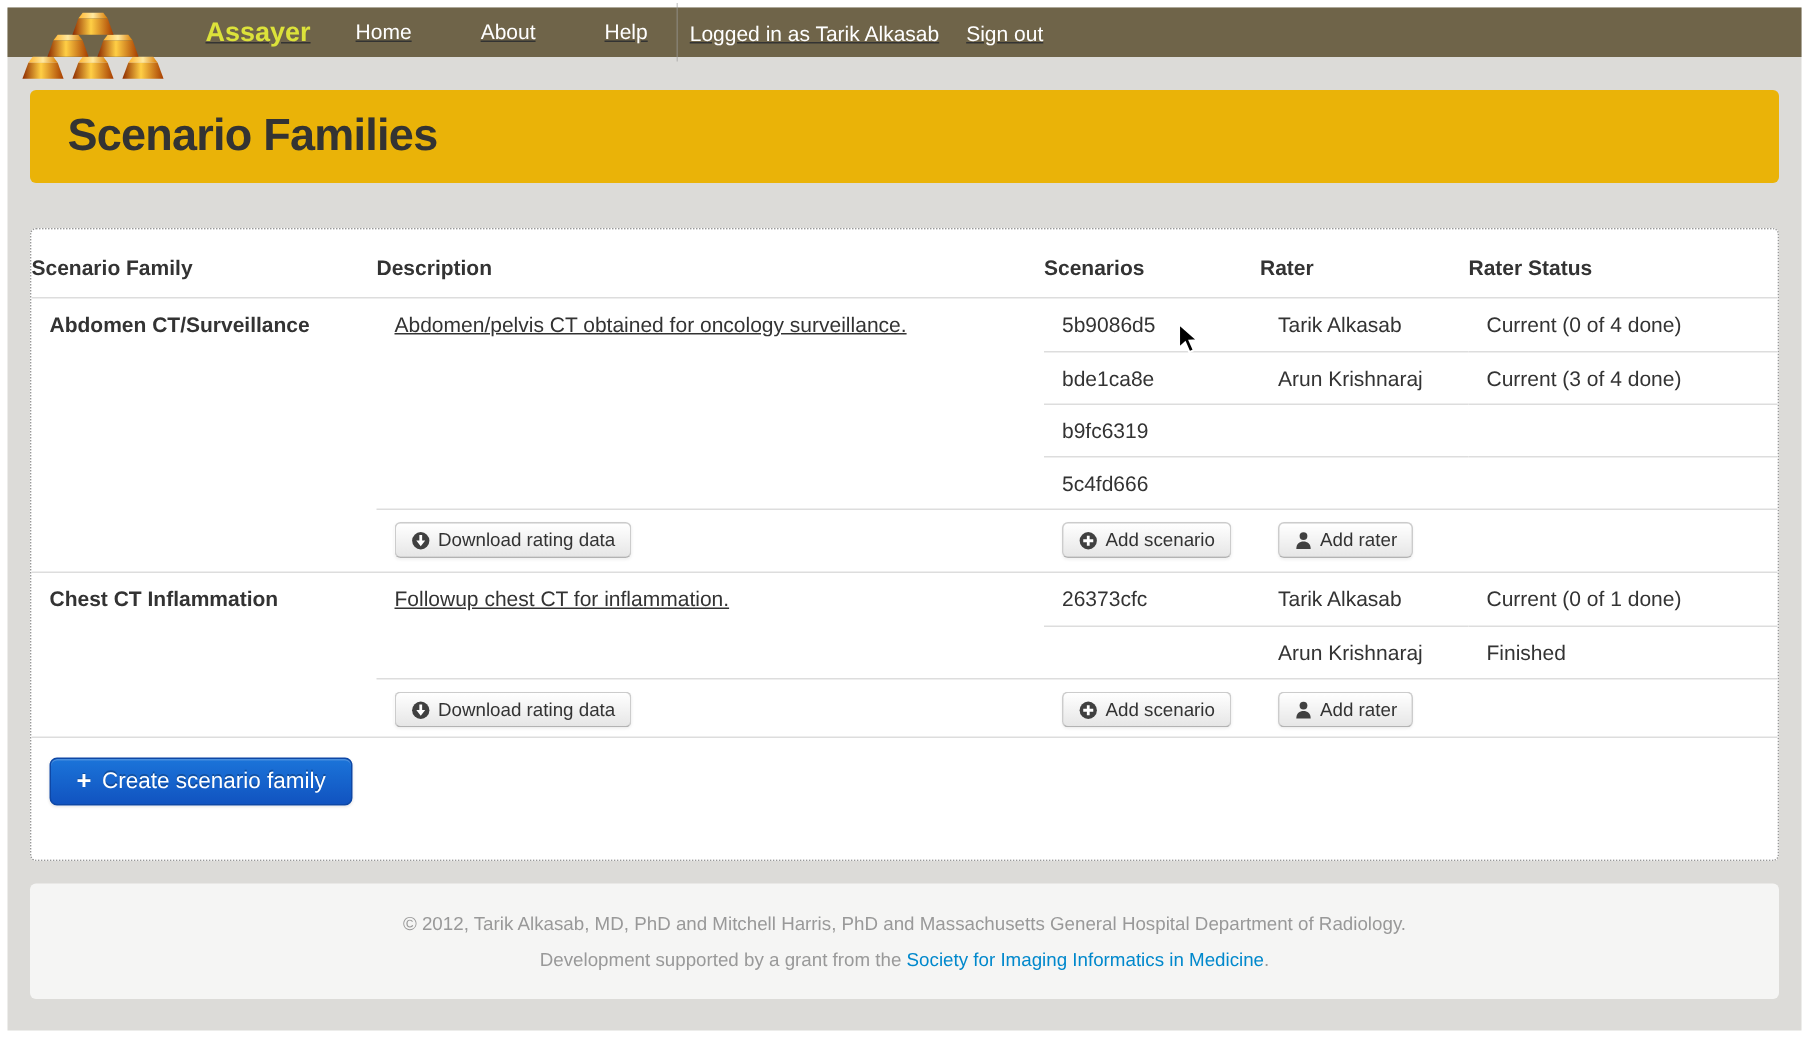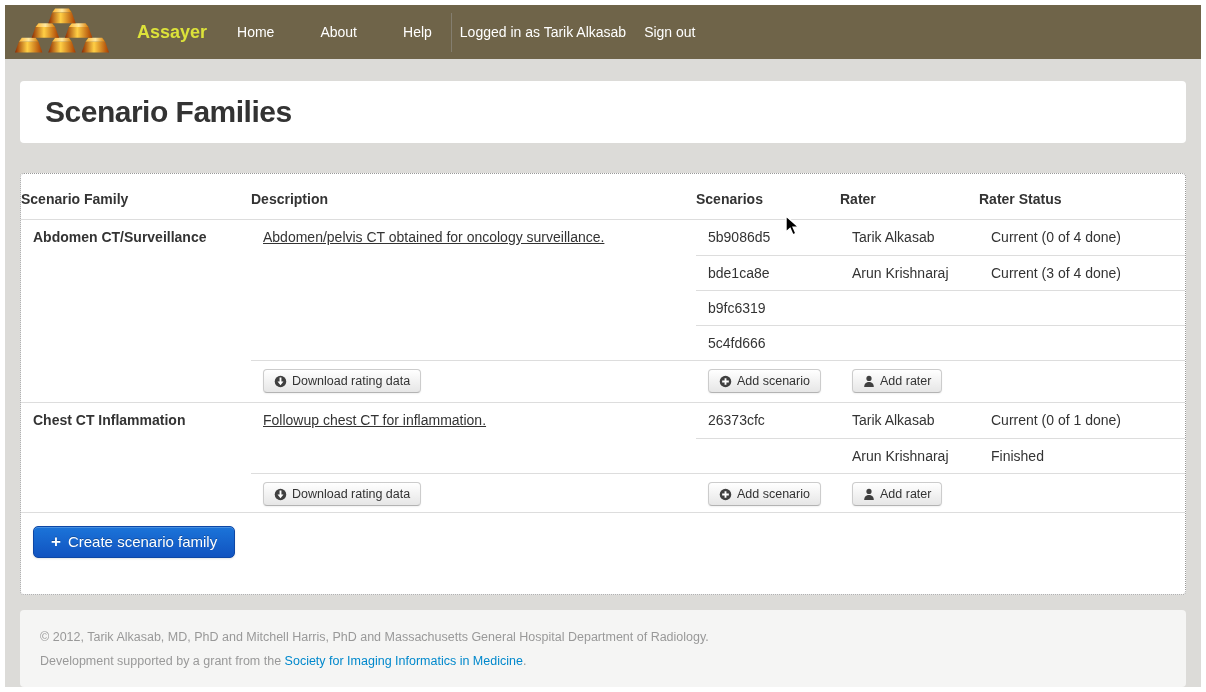--- a/index.html
+++ b/index.html
@@ -11,22 +11,22 @@
     overflow:hidden;
     color:#333;
   }
   .page {
     position:absolute; left:5px; top:5px; width:1196px; height:682px;
     background:#dcdbd8;
   }
 
   
   .navbar {
-    position:relative; height:54px; background:#6f6449;
-    display:flex; align-items:center;
+    position:relative; height:33px; background:#6f6449;
+    display:flex; align-items:center;text-decoration:underline;
   }
   .logo {
     position:absolute; left:8px; top:3px; z-index:5;
   }
   .brand {
     margin-left:132px; font-size:18px; font-weight:bold; color:#dce23a;
     white-space:nowrap;
   }
   .nav-items { display:flex; margin-left:19px;gap:24px; }
   .nav-item {
@@ -36,21 +36,21 @@
   .nav-divider {
     width:1px; height:39px; margin-left:8px;
     background:rgba(255,255,255,0.35);
     border-left:1px solid rgba(0,0,0,0.18);
   }
   .logged-in { font-size:14px; color:#fff; margin-left:8px; white-space:nowrap; }
   .signout { font-size:14px; color:#fff; margin-left:18px; cursor:pointer; white-space:nowrap; }
 
   
   .hero {
-    margin:22px 15px 0; background:#ffffff; border-radius:4px;
+    margin:22px 15px 0; background:#eab308; border-radius:4px;
     padding:12px 25px; height:62px;
   }
   .hero h1 {
     font-size:30px; font-weight:bold; color:#333; line-height:38px;
     letter-spacing:-0.5px;
   }
 
   
   .main-panel {
     margin:30px 15px 0; background:#fff;
@@ -99,21 +99,21 @@
     border:1px solid #0e47a5; border-radius:5px;
     text-shadow:0 -1px 0 rgba(0,0,0,.25);
     box-shadow:inset 0 1px 0 rgba(255,255,255,.2), 0 1px 2px rgba(0,0,0,.1);
     cursor:pointer; white-space:nowrap;
   }
   .btn-primary .plus { font-size:17px; font-weight:bold; line-height:14px; }
 
   
   .footer {
     margin:15px 15px 0; background:#f5f5f4; border-radius:4px;
-    padding:15px 20px 14px; text-align:left;
+    padding:15px 20px 14px; text-align:center;
     font-size:12.5px; color:#999; line-height:24px;
   }
   .footer a { color:#0088cc; text-decoration:none; cursor:pointer; }
 
   
   .cursor { position:absolute; left:784px; top:215px; z-index:50; pointer-events:none; }
 </style>
 </head>
 <body>
 

